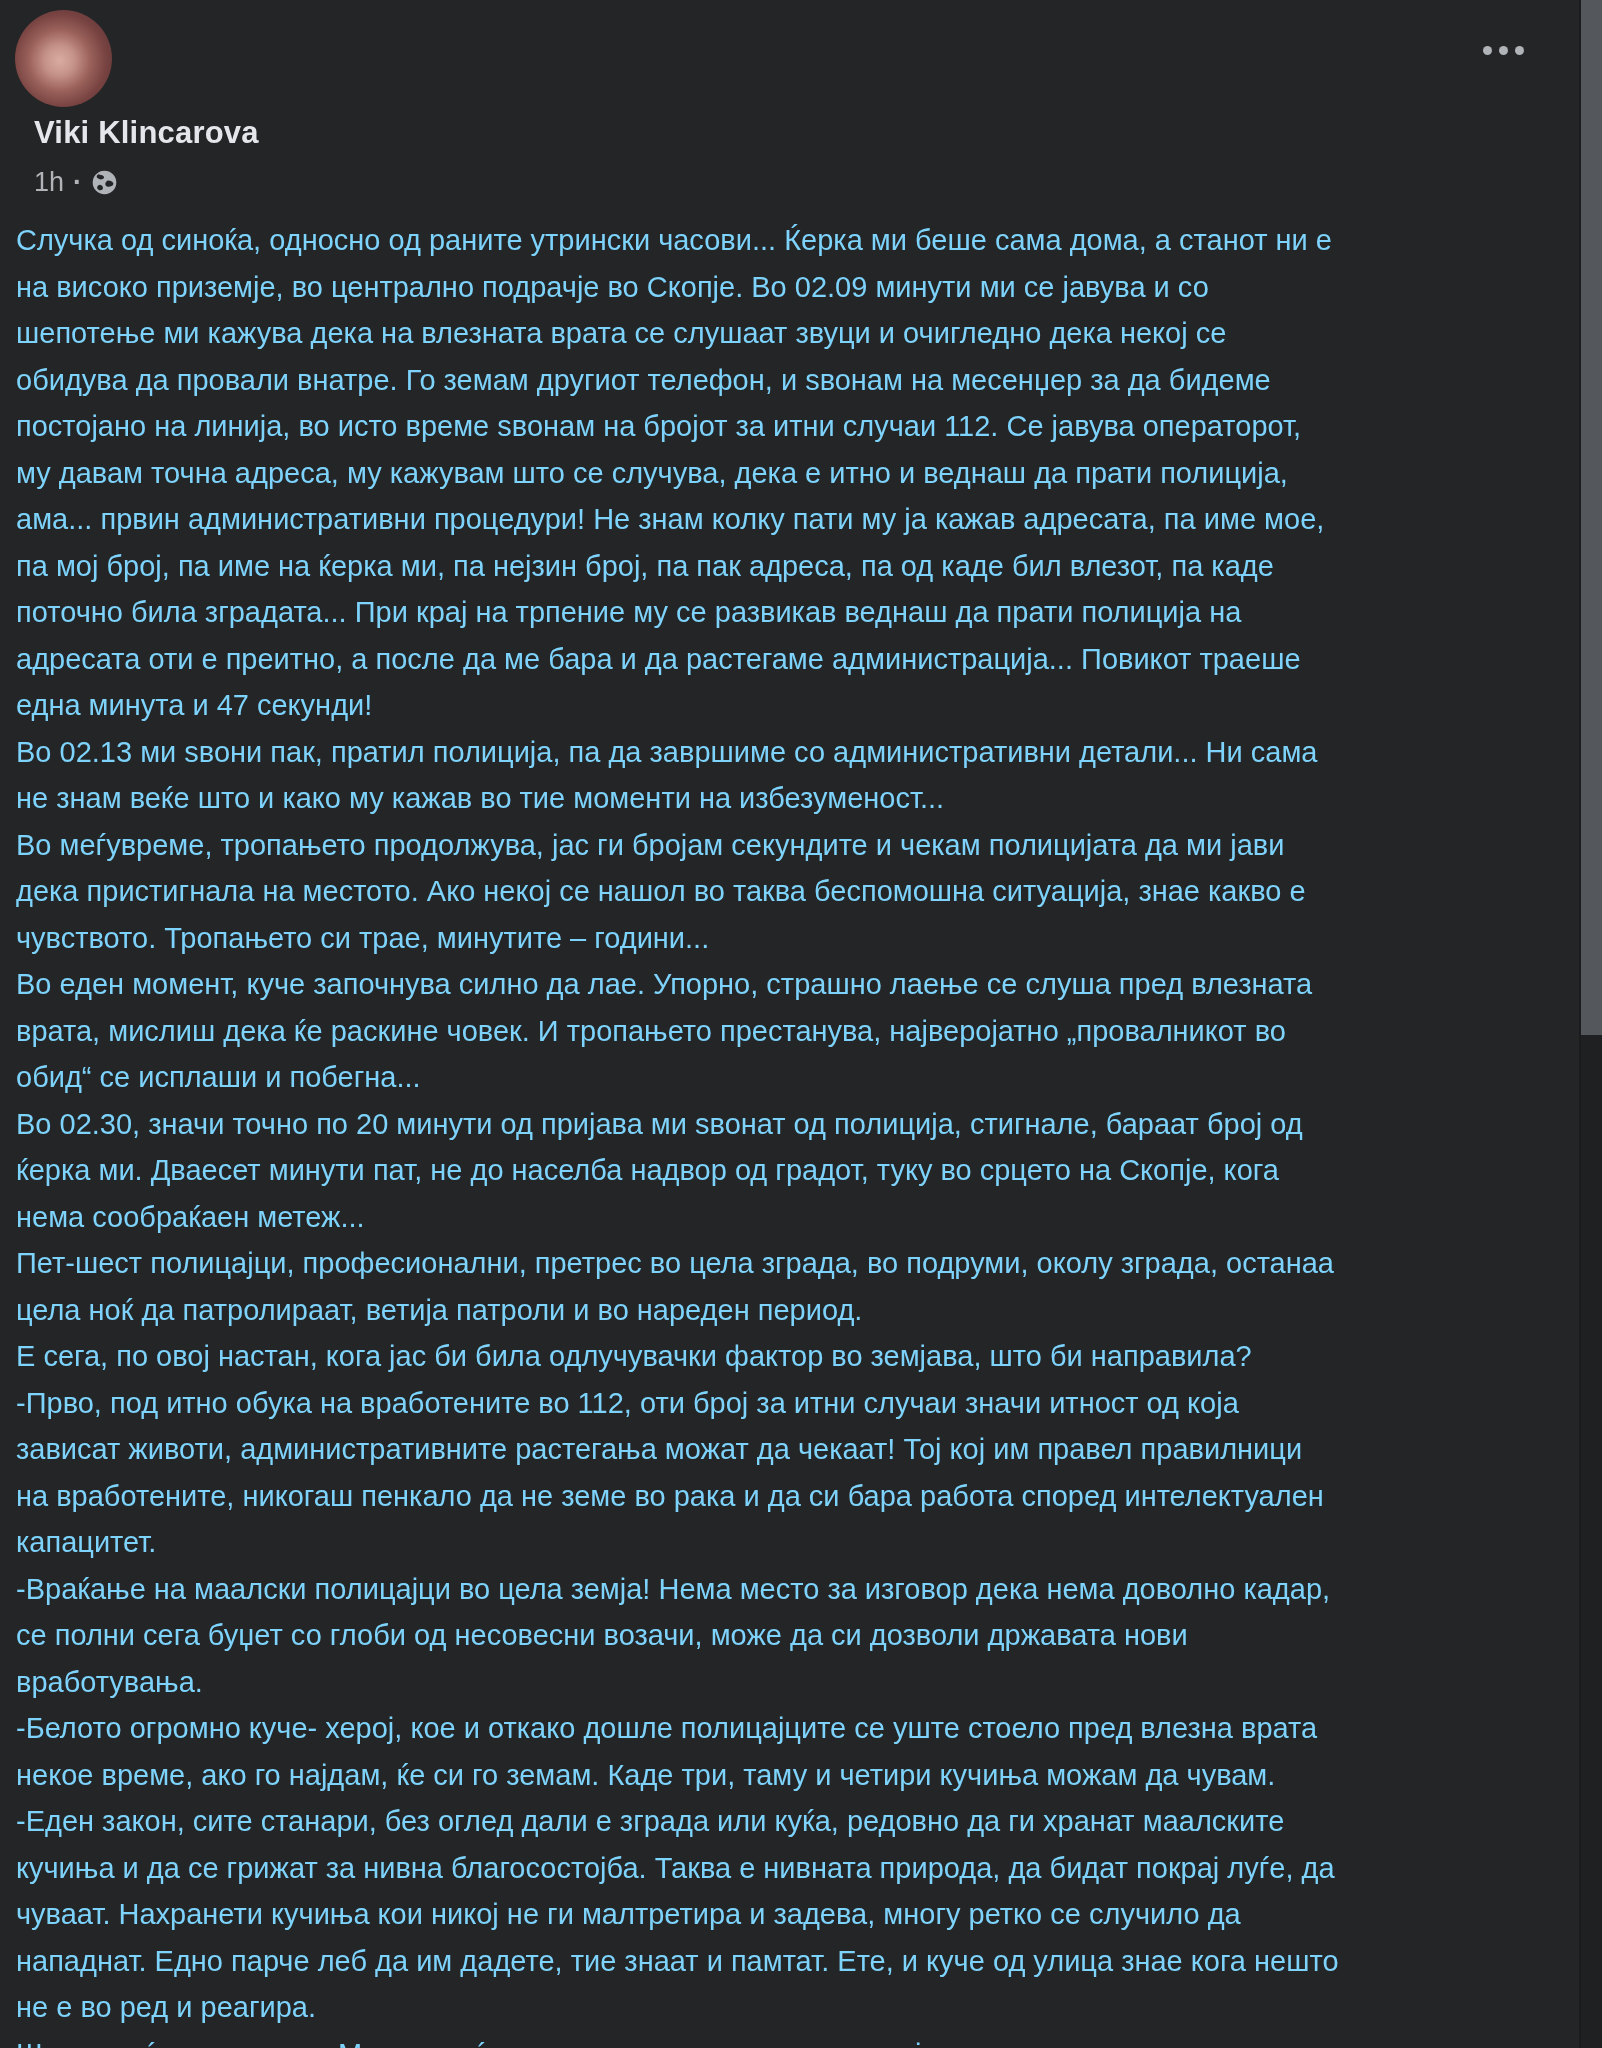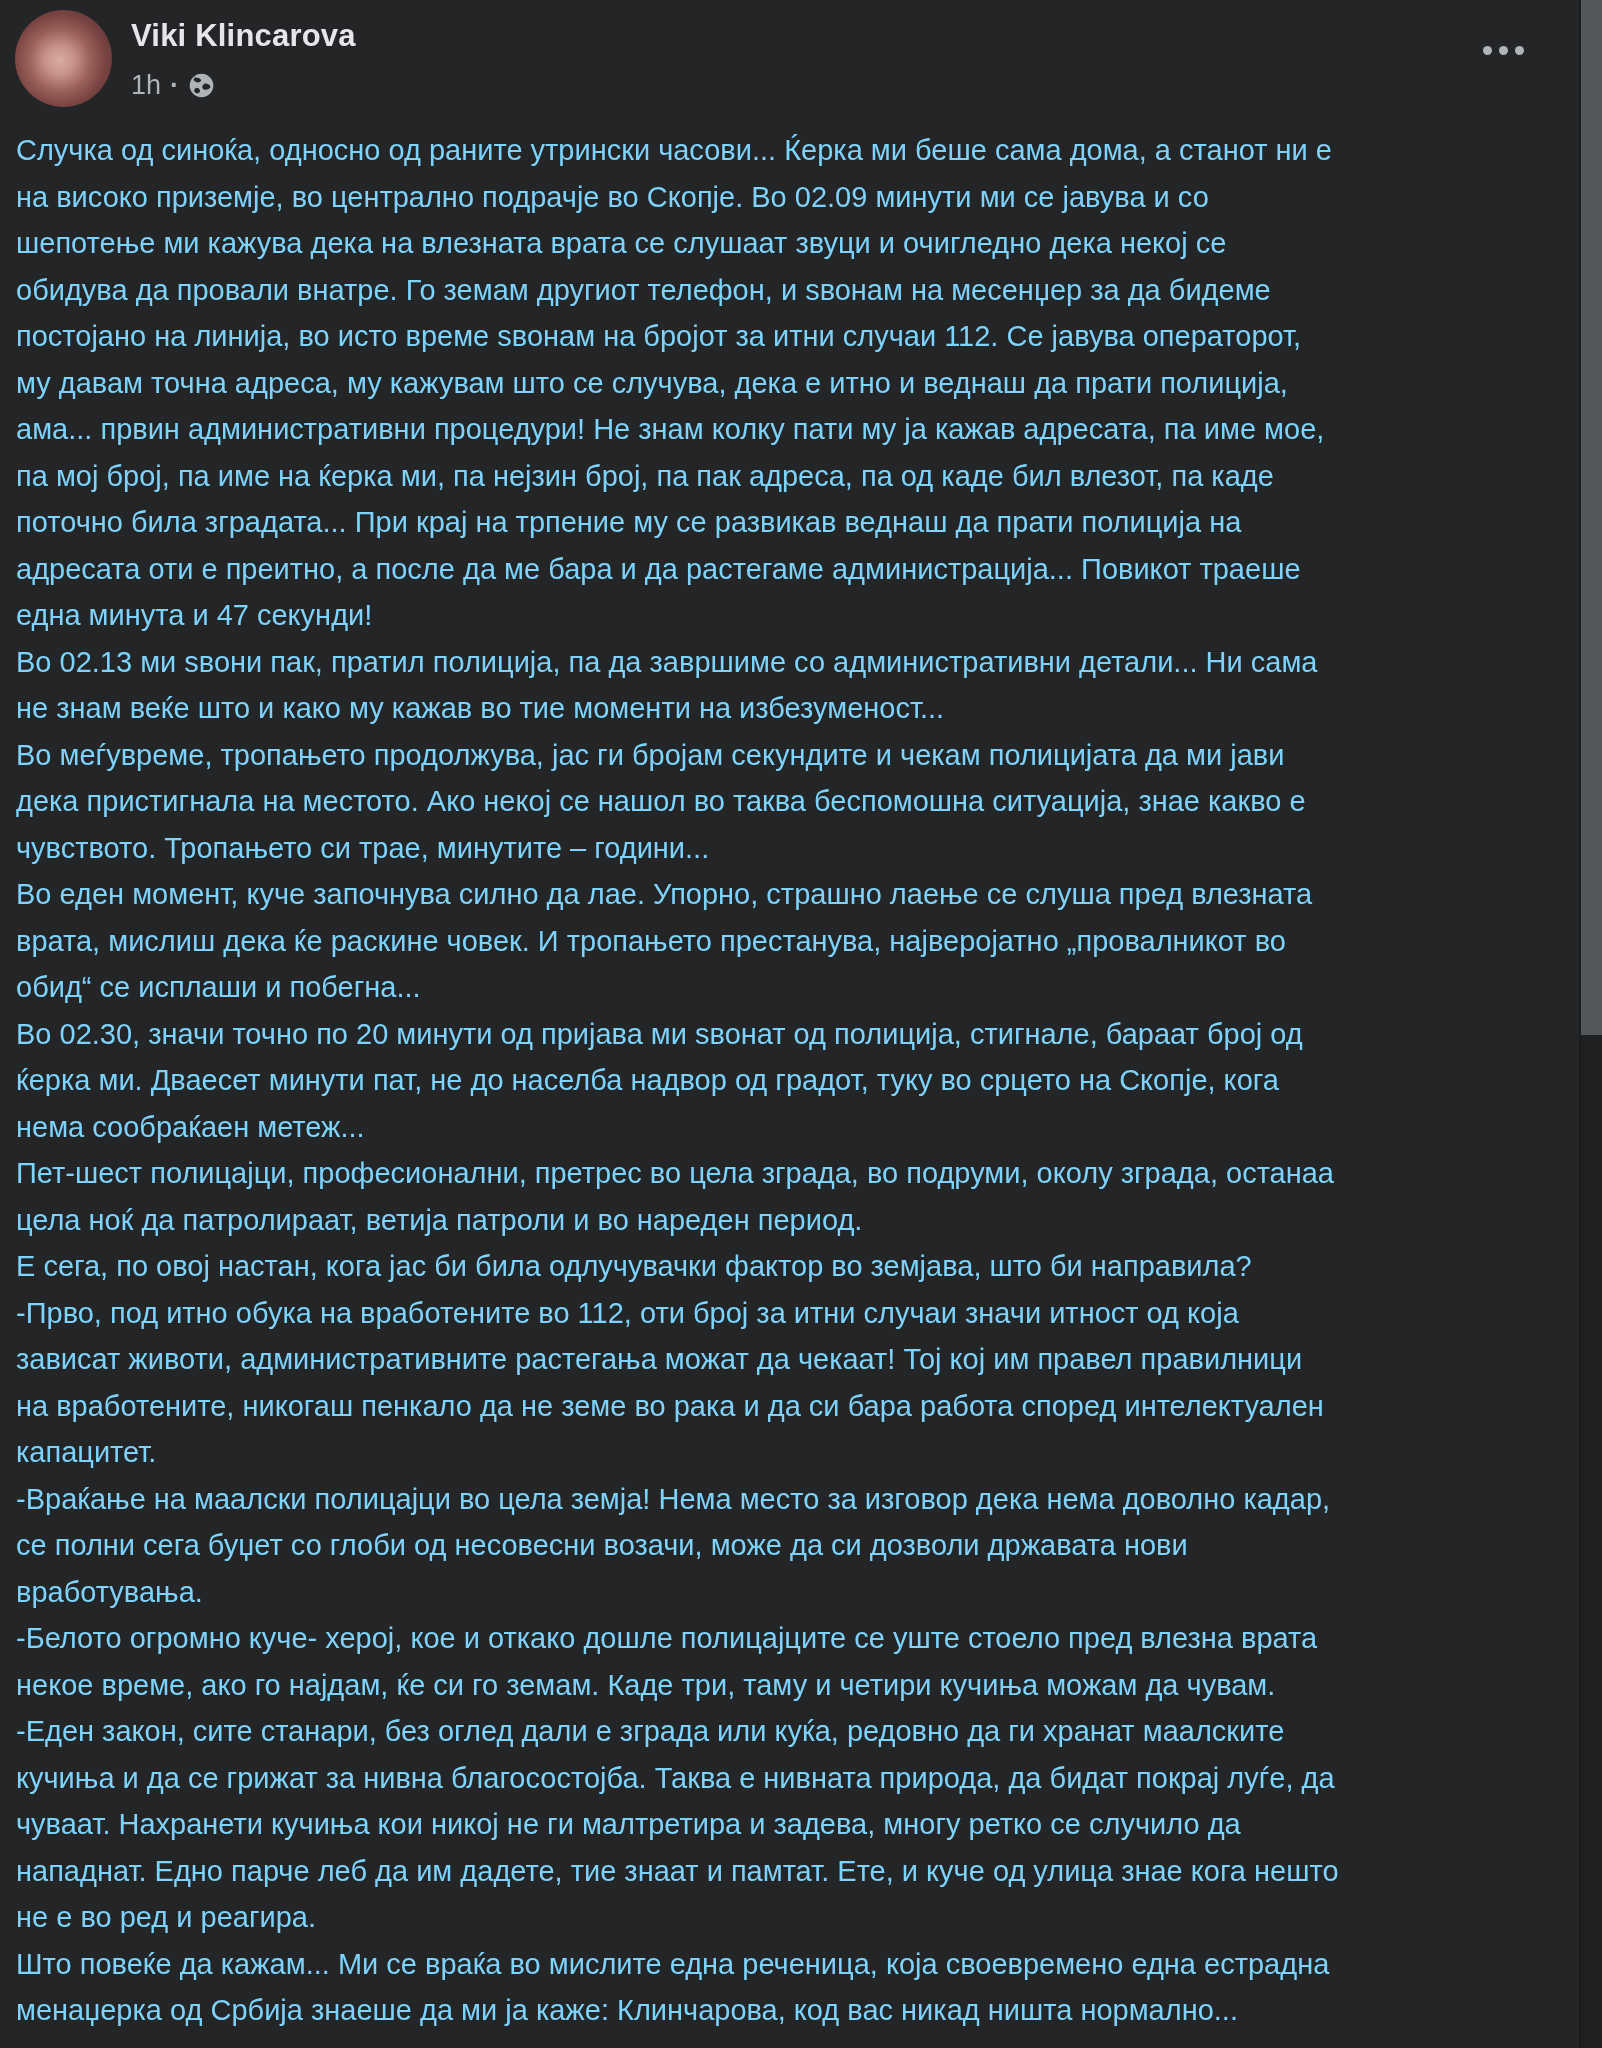--- a/index.html
+++ b/index.html
@@ -14,20 +14,21 @@
   .post {
     position: relative;
     width: 1602px;
     height: 2048px;
     background: #242526;
   }
   .post-header {
     display: flex;
     align-items: flex-start;
     padding: 10px 16px 0 15px;
+    flex-direction: column;
   }
   .avatar {
     width: 97px;
     height: 97px;
     border-radius: 50%;
     flex: 0 0 auto;
     background:
       radial-gradient(circle at 46% 52%, #d9aca2 0%, #c6938a 20%, #9b625b 42%, #7a4543 62%, #5e3335 85%, #4c282b 100%);
     cursor: pointer;
   }

